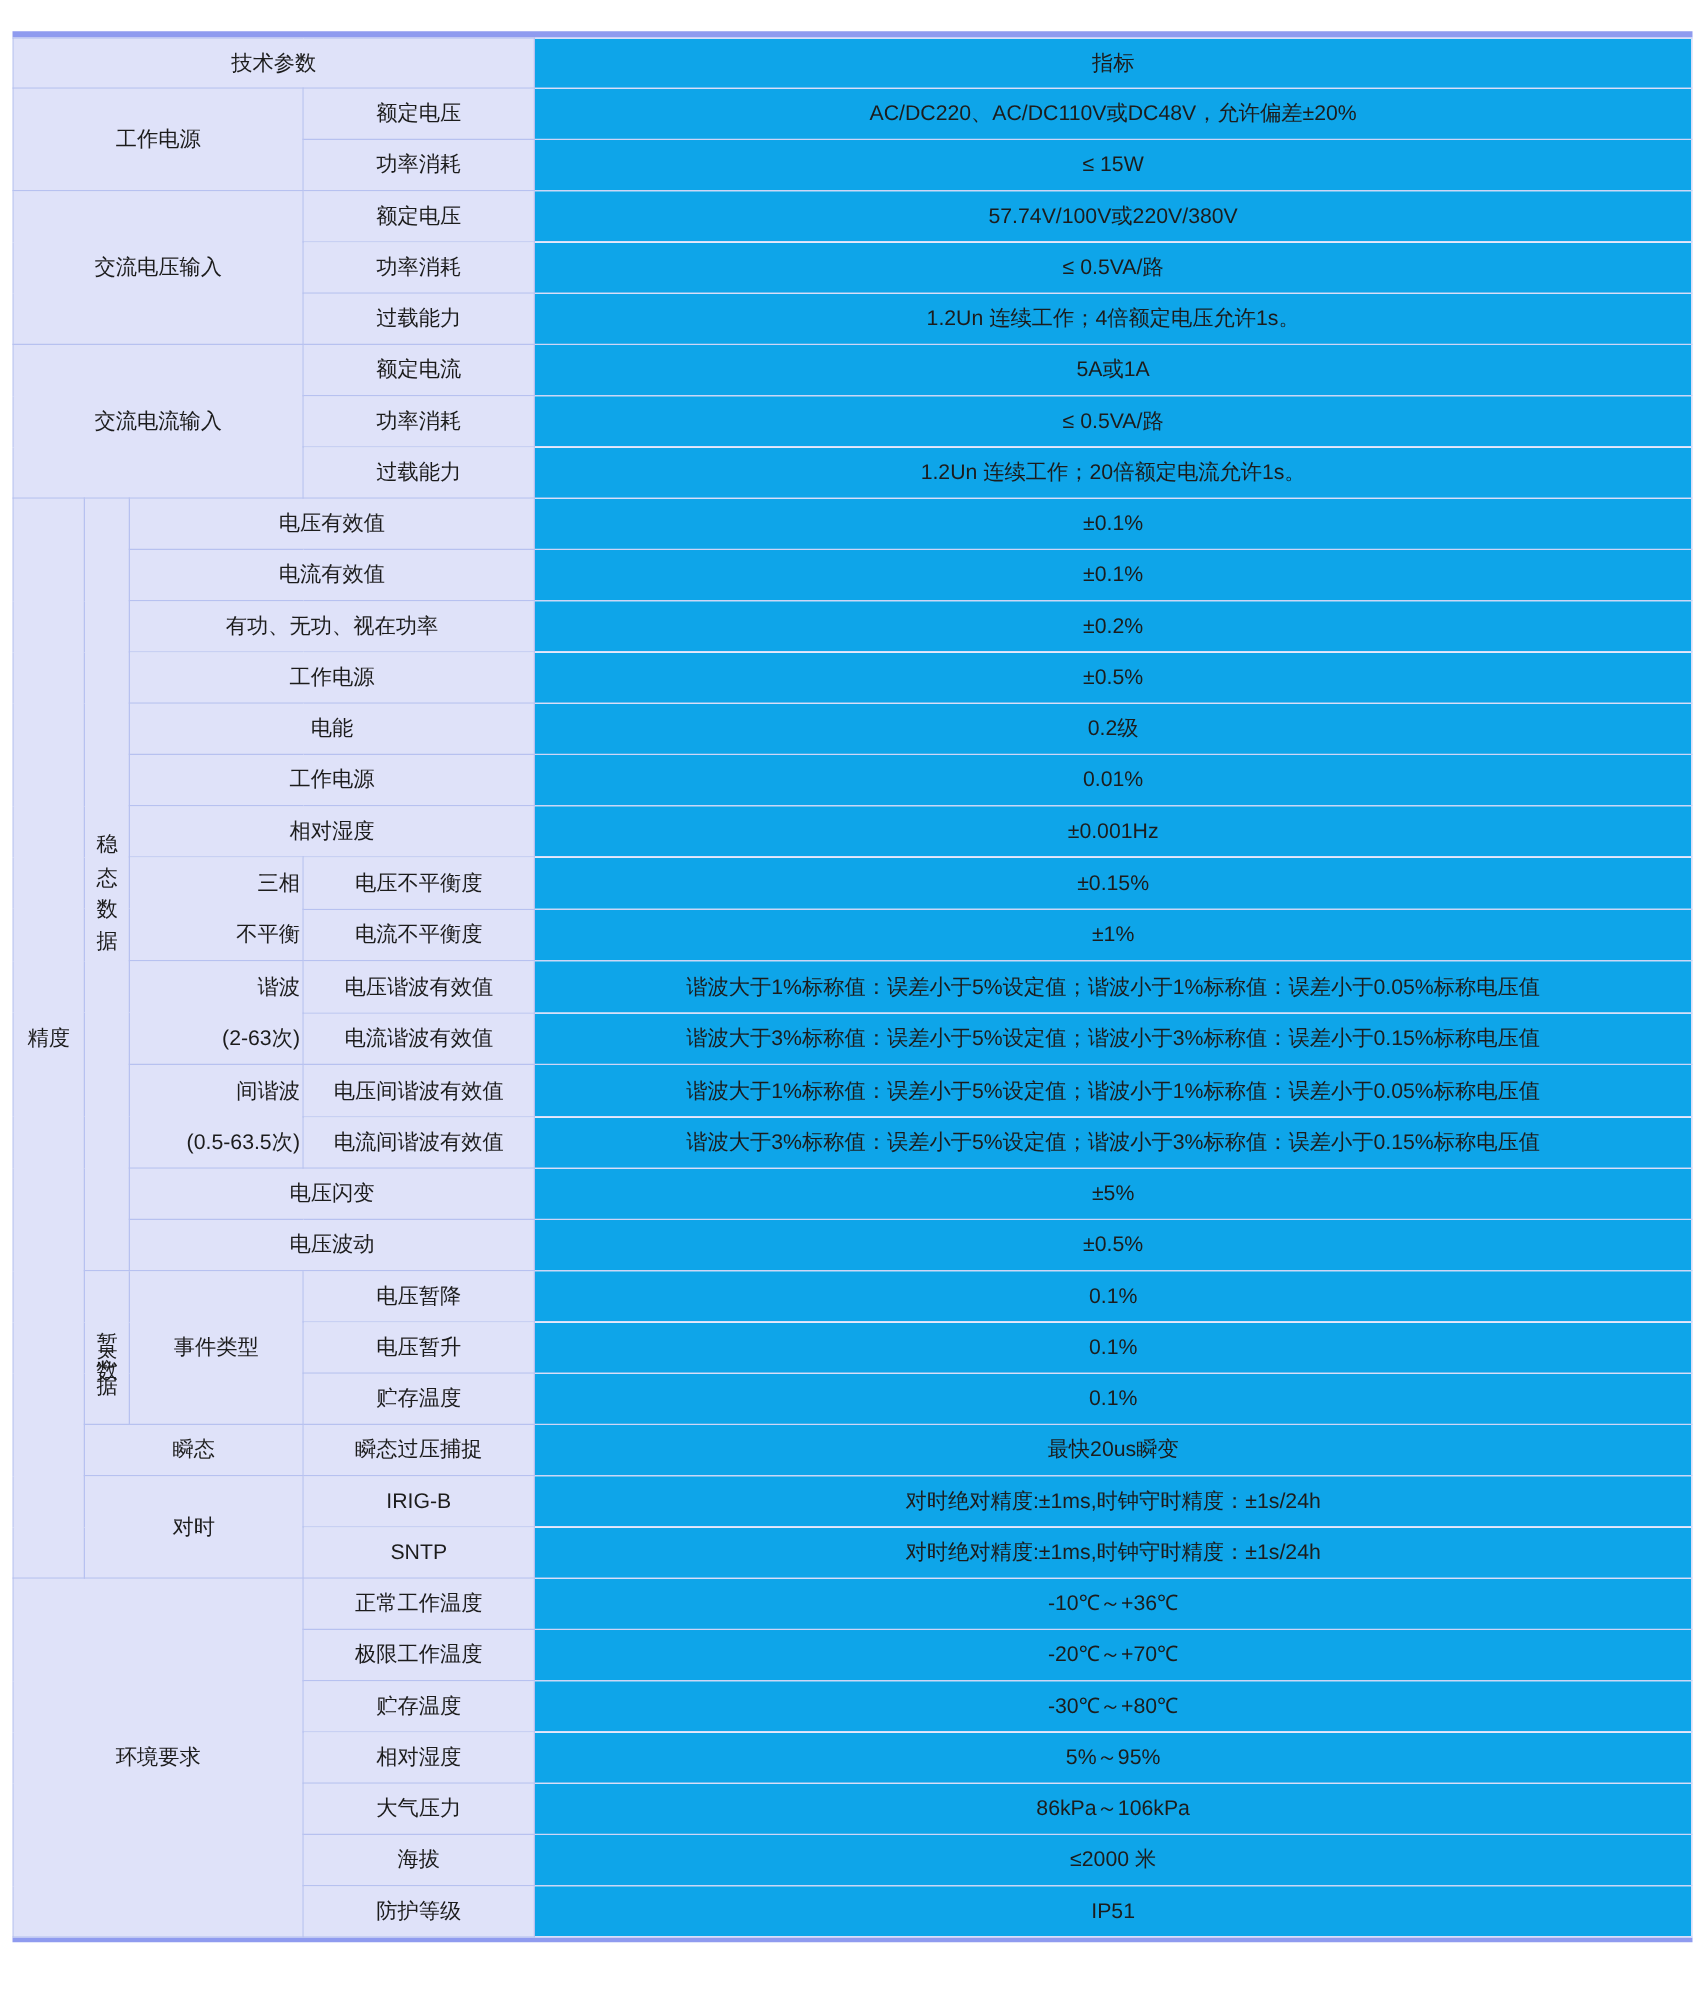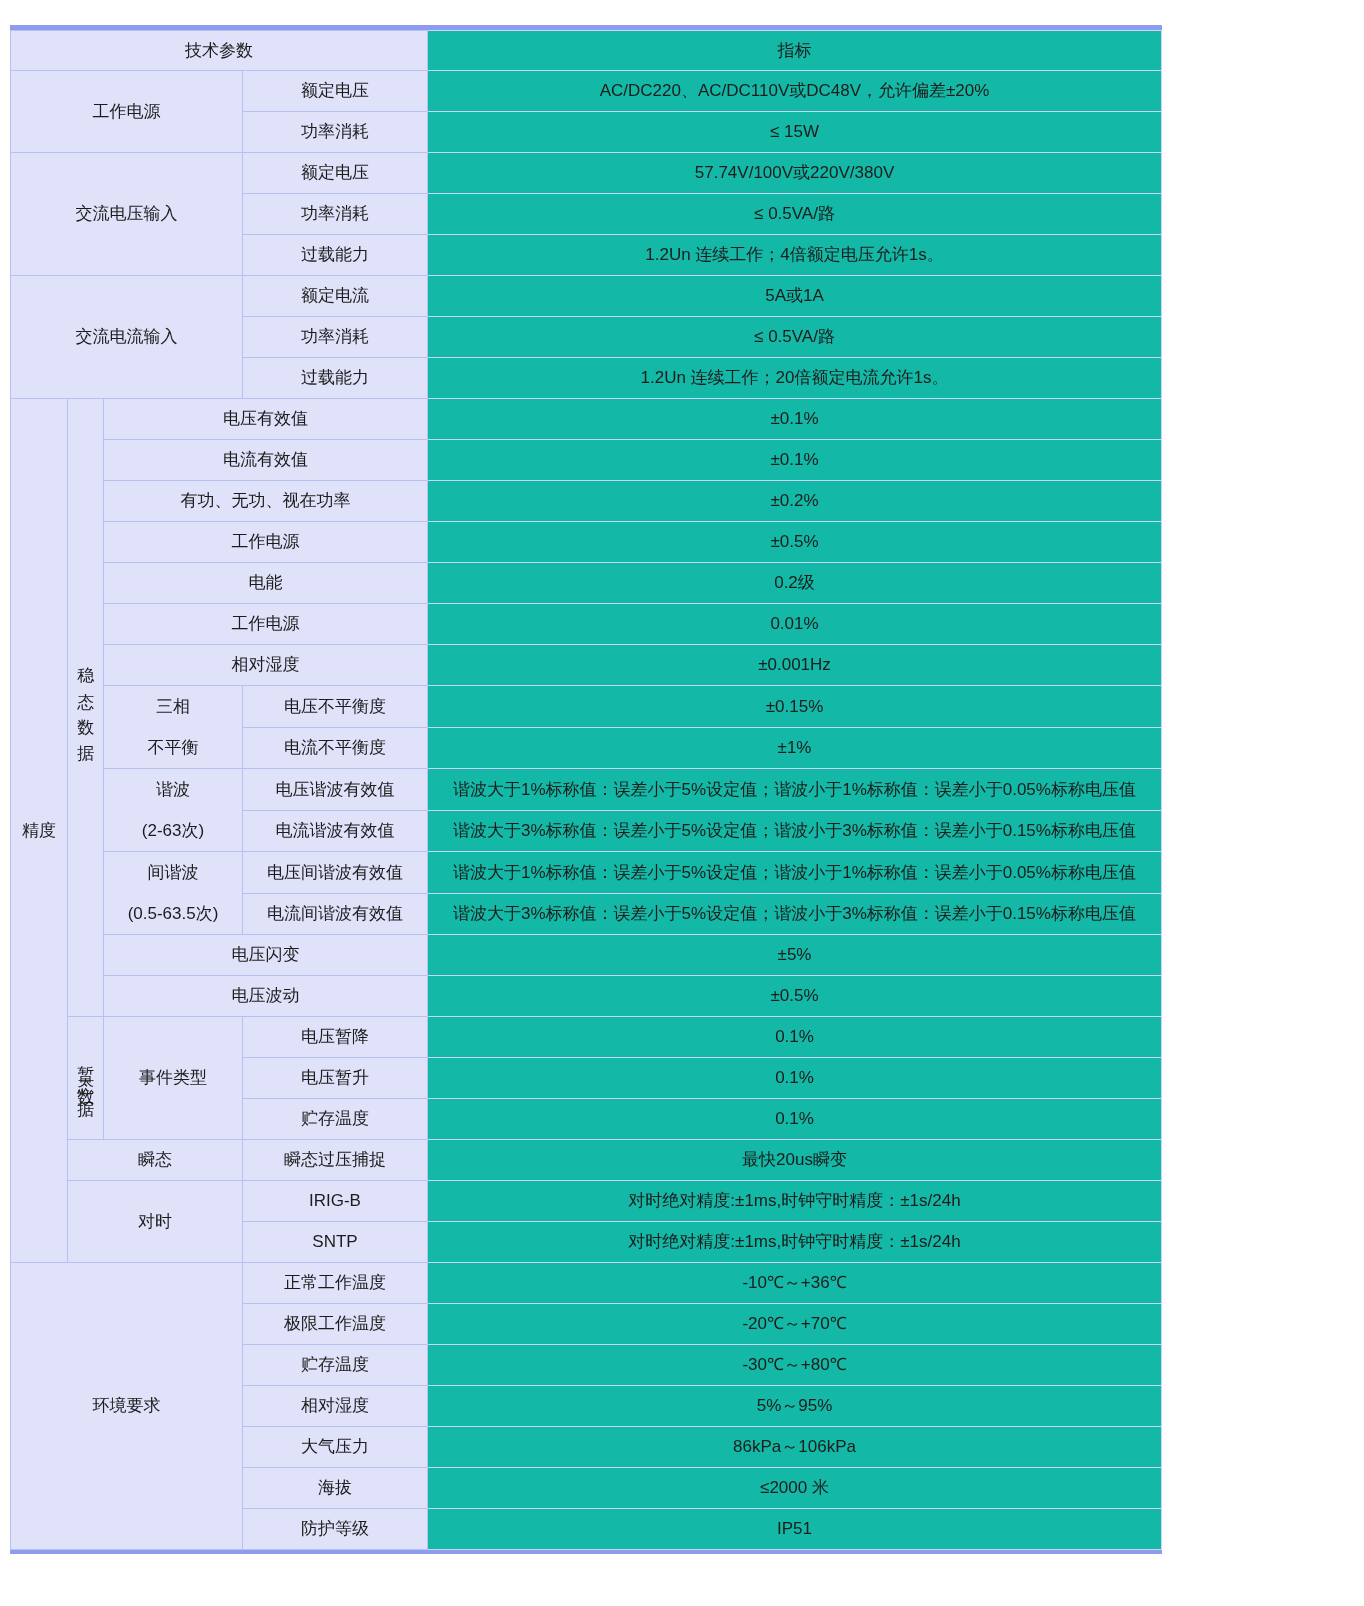--- a/index.html
+++ b/index.html
@@ -6,52 +6,52 @@
     --accent:#8f9bef;
     --cell-bg:#dfe2f9;
     --grid:#b7c1f0;
     --grid-light:#ccd5f7;
     --txt:#1c1c1c;
   }
   html,body{margin:0;padding:0;background:#ffffff;}
   body{font-family:"Liberation Sans", sans-serif; color:var(--txt);}
   .page{width:1364px;}
   .tbl-wrap{
-    width:1152px;
+    width:1344px;
     margin:25px 0 0 10px;
     border-top:5px solid var(--accent);
     border-bottom:4px solid var(--accent);
   }
   table{width:100%;border-collapse:collapse;table-layout:fixed;}
   tr{height:41px;}
   tr.hdr{height:40px;}
   td{
     text-align:center;
     vertical-align:middle;
     font-size:17px;
     line-height:1.25;
     padding:0 2px;
     overflow:hidden;
   }
   td.lab{
     background:var(--cell-bg);
     border:1px solid var(--grid);
   }
   td.val{
-    background:#14b8a6;
+    background:#0ea5e9;
     border:1px solid var(--grid-light);
   }
   .vtext{
     writing-mode:vertical-lr;
     text-orientation:upright;
     display:inline-block;
   }
   .vs{letter-spacing:26px;}
   .vt{letter-spacing:12px;}
-  .l2{line-height:41px;}
+  .l2{line-height:41px;text-align:right;}
 </style>
 </head>
 <body>
 
 <div class="page">
   <div class="tbl-wrap">
     <table>
       <colgroup>
         <col style="width:57px">
           <col style="width:36px">

